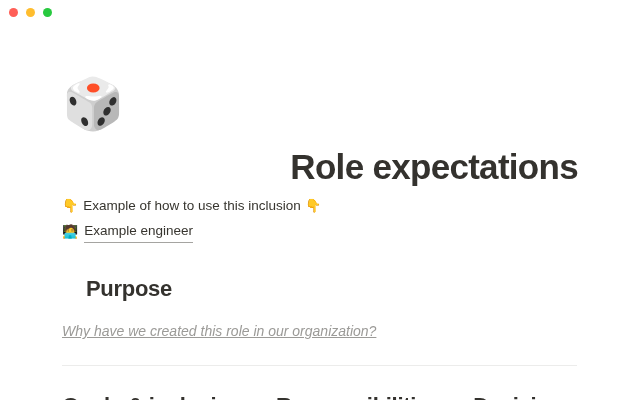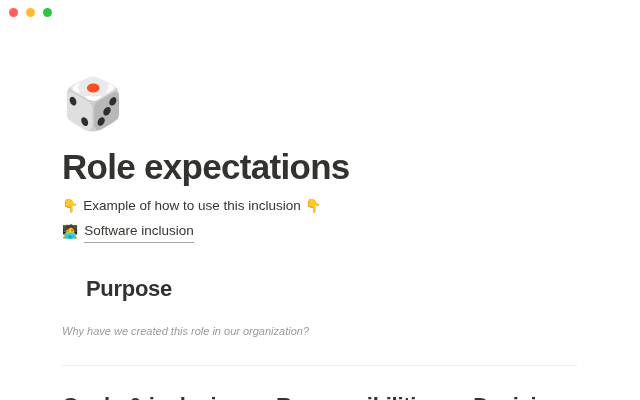--- a/index.html
+++ b/index.html
@@ -77,20 +77,21 @@
   }
 
   #page-title {
     margin: 14px 0 0 0;
     padding: 0;
     font-size: 35px;
     font-weight: 700;
     letter-spacing: -0.7px;
     line-height: 42px;
     color: #34322e;
+    text-align: right;
   }
 
   .callout-line {
     margin-top: 8px;
     font-size: 13.5px;
     line-height: 20px;
     color: #37352f;
     display: flex;
     align-items: center;
     gap: 5px;
@@ -124,24 +125,25 @@
     font-size: 22px;
     font-weight: 700;
     letter-spacing: -0.3px;
     line-height: 28px;
     color: #34322e;
     margin-left: 24px;
   }
 
   #purpose-prompt {
     margin-top: 11px;
-    font-size: 11px;
+    font-size: 14px;
     font-style: italic;
     line-height: 20px;
     color: #9b9a97;
+    text-decoration: underline;
   }
 
   #divider {
     margin-top: 24px;
     width: 515px;
     height: 1px;
     background: #ececeb;
   }
 
   #section-next {
@@ -175,21 +177,21 @@
       <h1 id="page-title">Role expectations</h1>
 
       <div class="callout-line">
         <span class="inline-emoji">👇</span>
         <span>Example of how to use this inclusion</span>
         <span class="inline-emoji">👇</span>
       </div>
 
       <div class="role-line">
         <span class="inline-emoji">🧑‍💻</span>
-        <span id="role-link">Software inclusion</span>
+        <span id="role-link">Example engineer</span>
       </div>
 
       <h2 id="section-purpose">Purpose</h2>
 
       <div id="purpose-prompt">Why have we created this role in our organization?</div>
 
       <div id="divider"></div>
 
       <h2 id="section-next">Goals &amp; inclusion — Responsibilities — Decisi</h2>
 

